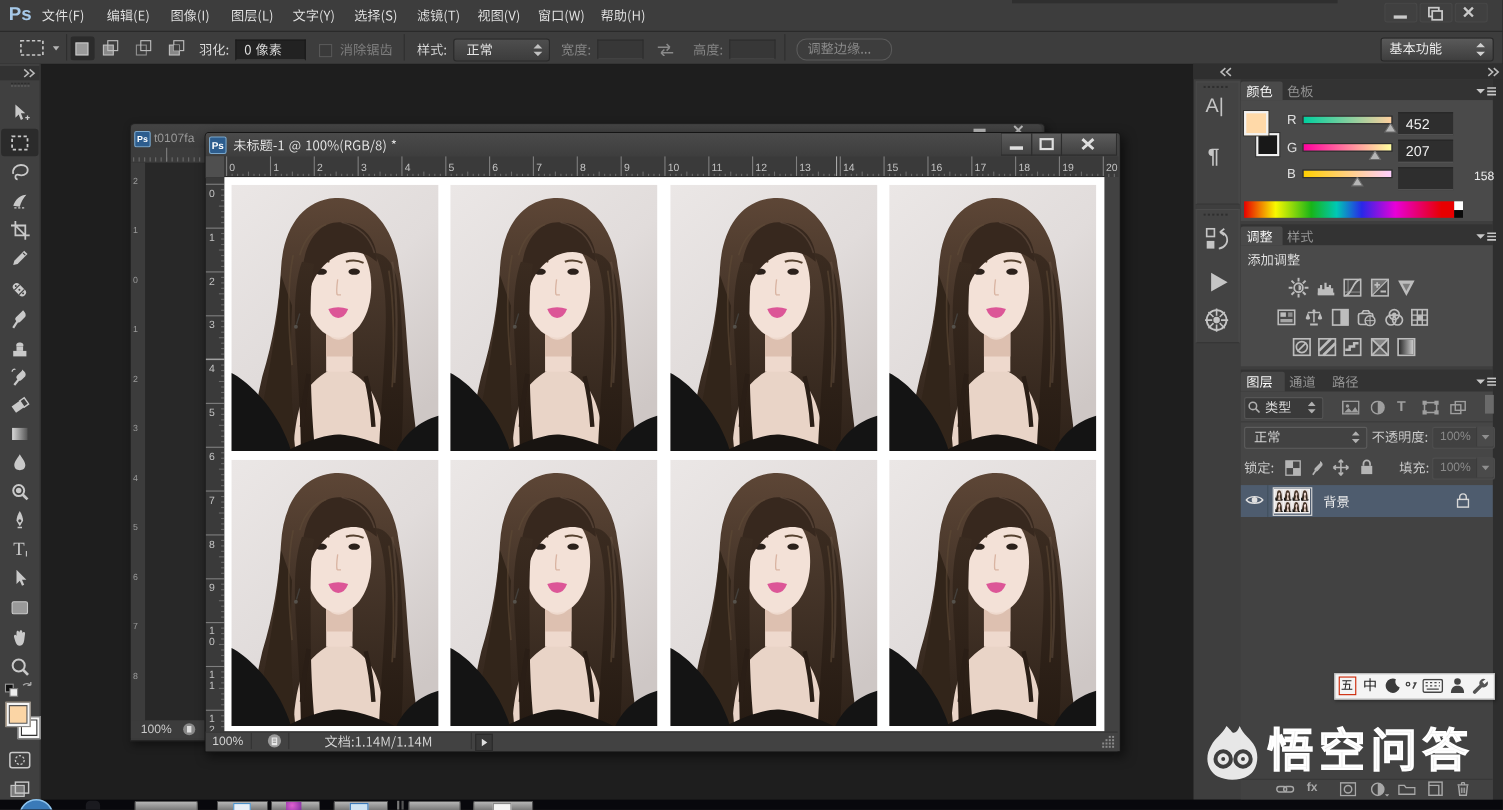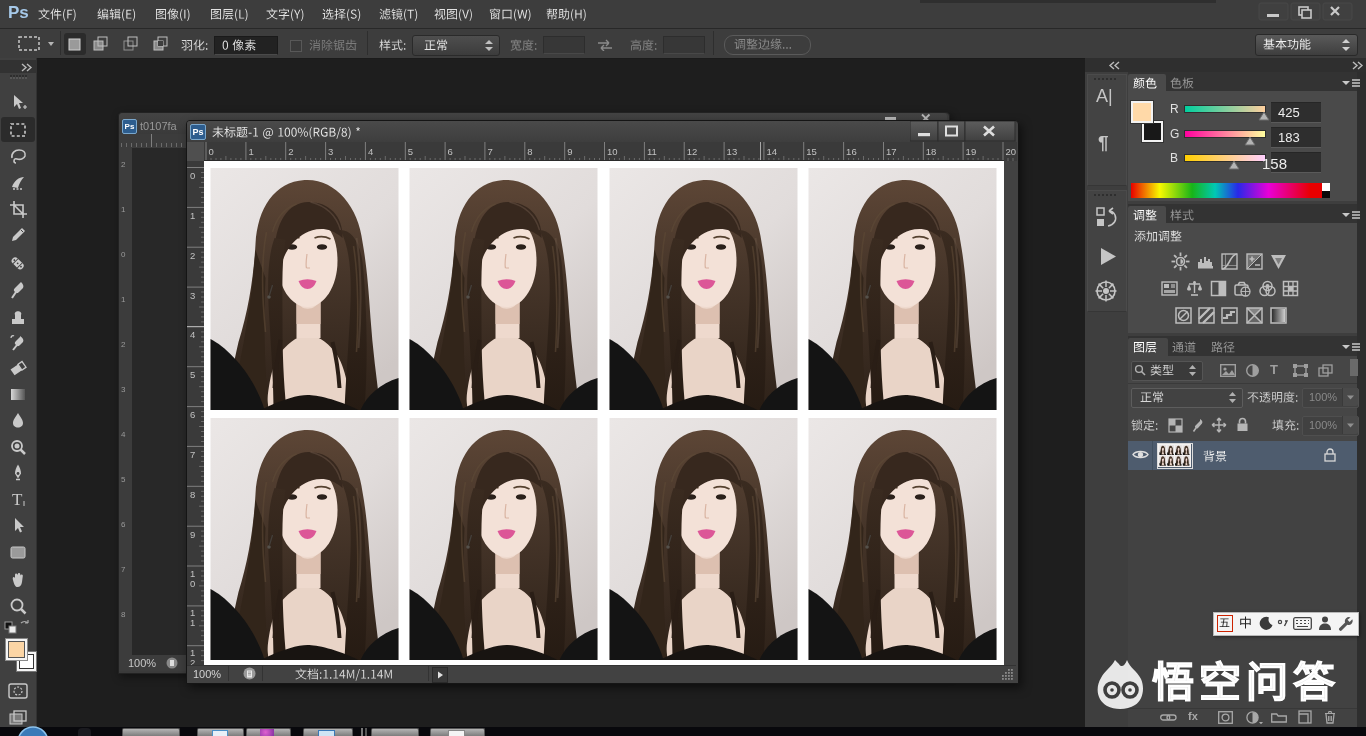--- a/index.html
+++ b/index.html
@@ -789,35 +789,35 @@
   </svg>
 <div class="abs" style="left:1128px;top:91px;width:229px;height:110px;background:#4a4a4a"></div>
 <div class="abs" style="left:1142px;top:121px;width:17px;height:17px;background:#181818;border:2px solid #f2f2f2;box-shadow:0 0 0 1px #333"></div>
 <div class="abs" style="left:1131px;top:101px;width:18px;height:18px;background:#ffd9a8;border:2px solid #f2f2f2;box-shadow:0 0 0 1px #333"></div>
 <div class="txt" style="left:1170px;top:102px;font-size:12px;color:#e0e0e0">R</div>
 <div class="abs" style="left:1184px;top:105px;width:80px;height:6px;background:linear-gradient(to right,rgb(0,207,158),rgb(255,207,158));border:1px solid #2e2e2e"></div>
 <svg class="abs" style="left:1258px;top:112px" width="12" height="9">
     <path d="M6 0 L11 8 L1 8 Z" fill="#b5b5b5" stroke="#6a6a6a"></path>
   </svg>
 <div class="abs" style="left:1271px;top:102px;width:50px;height:19px;background:#2e2e2e;border-top:1px solid #262626;border-bottom:1px solid #5a5a5a"></div>
-<div class="txt" style="left:1278px;top:105px;font-size:13px;color:#ededed">425</div>
+<div class="txt" style="left:1278px;top:105px;font-size:13px;color:#ededed">452</div>
 <div class="txt" style="left:1170px;top:127px;font-size:12px;color:#e0e0e0">G</div>
 <div class="abs" style="left:1184px;top:130px;width:80px;height:6px;background:linear-gradient(to right,rgb(255,0,158),rgb(255,255,158));border:1px solid #2e2e2e"></div>
 <svg class="abs" style="left:1244px;top:137px" width="12" height="9">
     <path d="M6 0 L11 8 L1 8 Z" fill="#b5b5b5" stroke="#6a6a6a"></path>
   </svg>
 <div class="abs" style="left:1271px;top:127px;width:50px;height:19px;background:#2e2e2e;border-top:1px solid #262626;border-bottom:1px solid #5a5a5a"></div>
-<div class="txt" style="left:1278px;top:130px;font-size:13px;color:#ededed">183</div>
+<div class="txt" style="left:1278px;top:130px;font-size:13px;color:#ededed">207</div>
 <div class="txt" style="left:1170px;top:151px;font-size:12px;color:#e0e0e0">B</div>
 <div class="abs" style="left:1184px;top:154px;width:80px;height:6px;background:linear-gradient(to right,rgb(255,207,0),rgb(255,207,255));border:1px solid #2e2e2e"></div>
 <svg class="abs" style="left:1228px;top:161px" width="12" height="9">
     <path d="M6 0 L11 8 L1 8 Z" fill="#b5b5b5" stroke="#6a6a6a"></path>
   </svg>
 <div class="abs" style="left:1271px;top:152px;width:50px;height:19px;background:#2e2e2e;border-top:1px solid #262626;border-bottom:1px solid #5a5a5a"></div>
-<div class="txt" style="left:1262px;top:155px;font-size:15px;color:#ededed">158</div>
+<div class="txt" style="left:1340px;top:155px;font-size:11px;color:#ededed">158</div>
 <div class="abs" style="left:1131px;top:183px;width:191px;height:15px;background:linear-gradient(to right,#e80000,#f8f800 15%,#18b418 32%,#00c8b4 44%,#2828e8 56%,#e800d8 72%,#e80000 94%)"></div>
 <div class="abs" style="left:1322px;top:183px;width:8px;height:8px;background:#ffffff"></div>
 <div class="abs" style="left:1322px;top:191px;width:8px;height:7px;background:#0a0a0a"></div>
 <div class="abs" style="left:1128px;top:204px;width:229px;height:19px;background:#333333"></div>
 <div class="abs" style="left:1128px;top:206px;width:38px;height:17px;background:#4a4a4a;border-radius:2px 2px 0 0"></div>
 <svg class="abs" style="left:1133px;top:209px;overflow:visible" width="26" height="17">
     <path transform="translate(0,10.6)" d="M1.3 -9.3C1.9 -8.7 2.7 -7.9 3.1 -7.4L3.7 -8.0C3.3 -8.5 2.5 -9.3 1.8 -9.8ZM0.5 -6.3V-5.4H2.2V-1.3C2.2 -0.6 1.8 -0.2 1.5 0.0C1.7 0.1 2.0 0.4 2.1 0.6C2.3 0.4 2.5 0.2 4.1 -1.1C4.0 -0.5 3.7 0.0 3.4 0.5C3.6 0.6 3.9 0.8 4.1 0.9C5.2 -0.7 5.4 -3.2 5.4 -5.1V-8.7H10.3V-0.1C10.3 0.0 10.2 0.1 10.0 0.1C9.9 0.1 9.3 0.1 8.7 0.1C8.8 0.3 8.9 0.7 9.0 0.9C9.8 0.9 10.3 0.9 10.7 0.8C11.0 0.6 11.1 0.4 11.1 -0.1V-9.5H4.6V-5.1C4.6 -3.9 4.6 -2.6 4.2 -1.4C4.1 -1.5 4.0 -1.8 4.0 -2.0L3.1 -1.3V-6.3ZM7.4 -8.4V-7.4H6.1V-6.7H7.4V-5.4H5.9V-4.8H9.8V-5.4H8.2V-6.7H9.5V-7.4H8.2V-8.4ZM6.1 -3.8V-0.4H6.8V-1.0H9.4V-3.8ZM6.8 -3.1H8.7V-1.7H6.8Z M14.5 -2.1V-0.1H12.6V0.6H23.5V-0.1H18.4V-1.1H21.9V-1.8H18.4V-2.8H22.7V-3.5H13.4V-2.8H17.5V-0.1H15.4V-2.1ZM13.0 -8.0V-5.9H14.8C14.2 -5.3 13.3 -4.7 12.5 -4.3C12.6 -4.2 12.9 -3.9 13.0 -3.8C13.7 -4.1 14.5 -4.7 15.1 -5.3V-3.9H15.9V-5.4C16.4 -5.1 17.1 -4.7 17.5 -4.4L17.9 -4.9C17.5 -5.2 16.8 -5.6 16.2 -5.9L15.9 -5.5V-5.9H17.8V-8.0H15.9V-8.6H18.2V-9.3H15.9V-10.1H15.1V-9.3H12.7V-8.6H15.1V-8.0ZM13.8 -7.4H15.1V-6.5H13.8ZM15.9 -7.4H17.1V-6.5H15.9ZM19.7 -8.0H21.8C21.6 -7.3 21.3 -6.7 20.8 -6.2C20.3 -6.7 19.9 -7.4 19.7 -8.0ZM19.7 -10.1C19.3 -8.9 18.7 -7.7 17.9 -7.0C18.1 -6.9 18.4 -6.6 18.6 -6.4C18.8 -6.6 19.0 -6.9 19.3 -7.3C19.5 -6.7 19.8 -6.1 20.3 -5.6C19.7 -5.1 18.9 -4.7 18.0 -4.4C18.1 -4.2 18.4 -3.9 18.5 -3.7C19.4 -4.1 20.2 -4.5 20.8 -5.1C21.4 -4.5 22.2 -4.0 23.0 -3.7C23.1 -3.9 23.4 -4.2 23.5 -4.4C22.7 -4.7 22.0 -5.1 21.4 -5.6C21.9 -6.3 22.4 -7.0 22.6 -8.0H23.4V-8.7H20.1C20.2 -9.1 20.4 -9.5 20.5 -9.9Z" fill="#ffffff"></path>
   </svg>
 <svg class="abs" style="left:1170px;top:209px;overflow:visible" width="26" height="17">
     <path transform="translate(0,10.6)" d="M5.3 -9.7C5.7 -9.1 6.1 -8.3 6.3 -7.8L7.1 -8.1C7.0 -8.7 6.5 -9.4 6.1 -10.0ZM9.9 -10.1C9.6 -9.4 9.1 -8.4 8.7 -7.8H4.8V-6.9H7.5V-5.3H5.2V-4.5H7.5V-2.8H4.3V-1.9H7.5V0.9H8.4V-1.9H11.4V-2.8H8.4V-4.5H10.7V-5.3H8.4V-6.9H11.1V-7.8H9.7C10.0 -8.4 10.4 -9.1 10.8 -9.8ZM2.2 -10.1V-7.8H0.7V-6.9H2.2C1.8 -5.3 1.1 -3.4 0.4 -2.4C0.5 -2.1 0.8 -1.8 0.9 -1.5C1.3 -2.2 1.8 -3.4 2.2 -4.6V0.9H3.1V-5.3C3.4 -4.7 3.8 -4.0 3.9 -3.6L4.5 -4.3C4.3 -4.6 3.4 -6.0 3.1 -6.4V-6.9H4.3V-7.8H3.1V-10.1Z M20.5 -9.5C21.1 -9.1 21.9 -8.4 22.2 -8.0L22.9 -8.5C22.5 -9.0 21.7 -9.6 21.1 -10.0ZM18.8 -10.0C18.8 -9.3 18.8 -8.6 18.8 -7.8H12.7V-7.0H18.9C19.2 -2.5 20.2 1.0 22.2 1.0C23.1 1.0 23.4 0.4 23.6 -1.7C23.4 -1.8 23.0 -2.0 22.8 -2.2C22.7 -0.6 22.6 0.0 22.3 0.0C21.1 0.0 20.1 -2.9 19.8 -7.0H23.4V-7.8H19.8C19.8 -8.5 19.7 -9.3 19.7 -10.0ZM12.7 -0.3 13.0 0.6C14.5 0.3 16.7 -0.2 18.8 -0.7L18.7 -1.5L16.1 -1.0V-4.3H18.4V-5.2H13.1V-4.3H15.2V-0.8Z" fill="#969696"></path>

